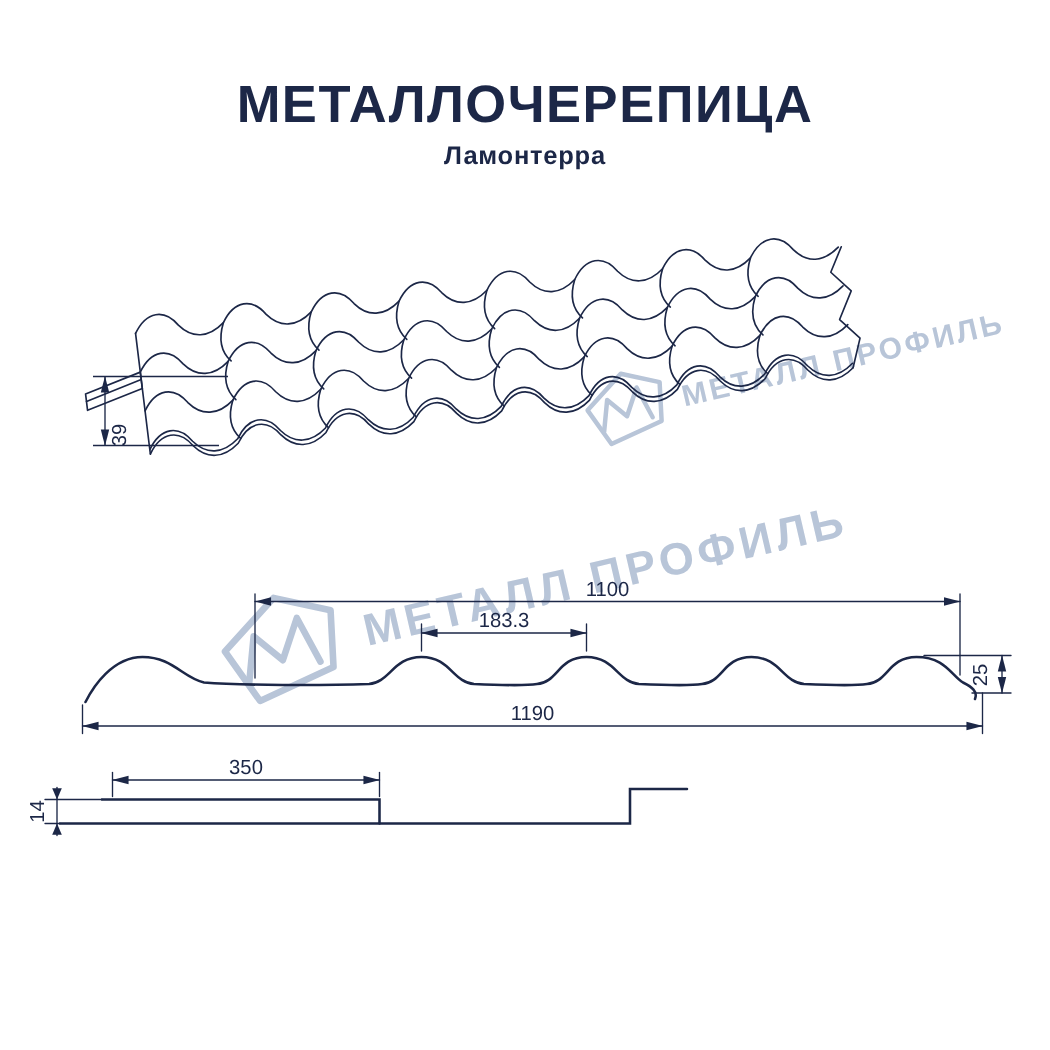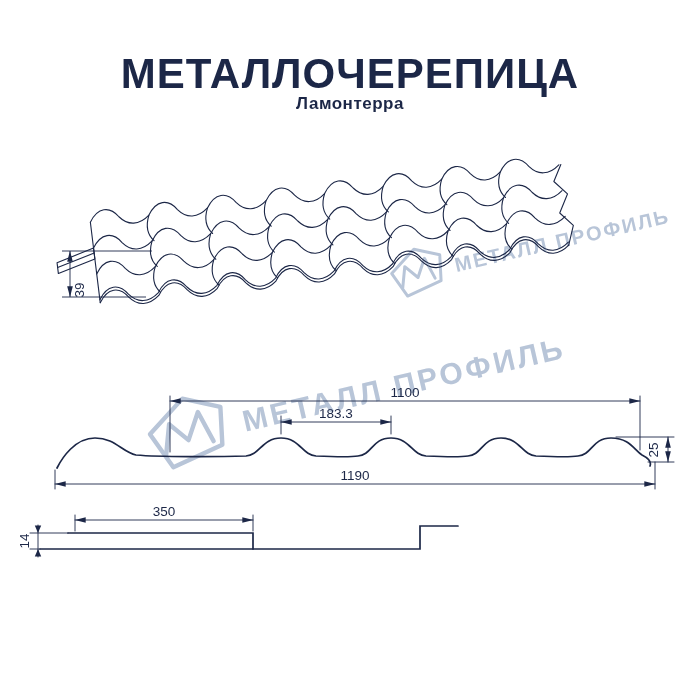--- a/index.html
+++ b/index.html
@@ -2,21 +2,21 @@
 <html><head>
 <meta charset="utf-8">
 <style>
   html,body{margin:0;padding:0}
   body{
     width:700px;height:700px;position:relative;background:#ffffff;
     font-family:"Liberation Sans",sans-serif;color:#1c2747;overflow:hidden;
   }
   .title{
     position:absolute;top:50px;left:0;width:700px;margin:0;text-align:center;
-    font-size:42px;font-weight:bold;letter-spacing:1px;z-index:3;
+    font-size:35px;font-weight:bold;letter-spacing:1px;z-index:3;
   }
   .subtitle{
     position:absolute;top:94px;left:0;width:700px;margin:0;text-align:center;
     font-size:17px;font-weight:bold;letter-spacing:.5px;z-index:3;
   }
   .wm{
     position:absolute;display:flex;align-items:center;color:#b8c5d8;
     font-weight:bold;white-space:nowrap;z-index:1;
   }
   .wm1{left:385px;top:218px;gap:8px;font-size:20px;letter-spacing:2px;transform:rotate(-13deg)}

